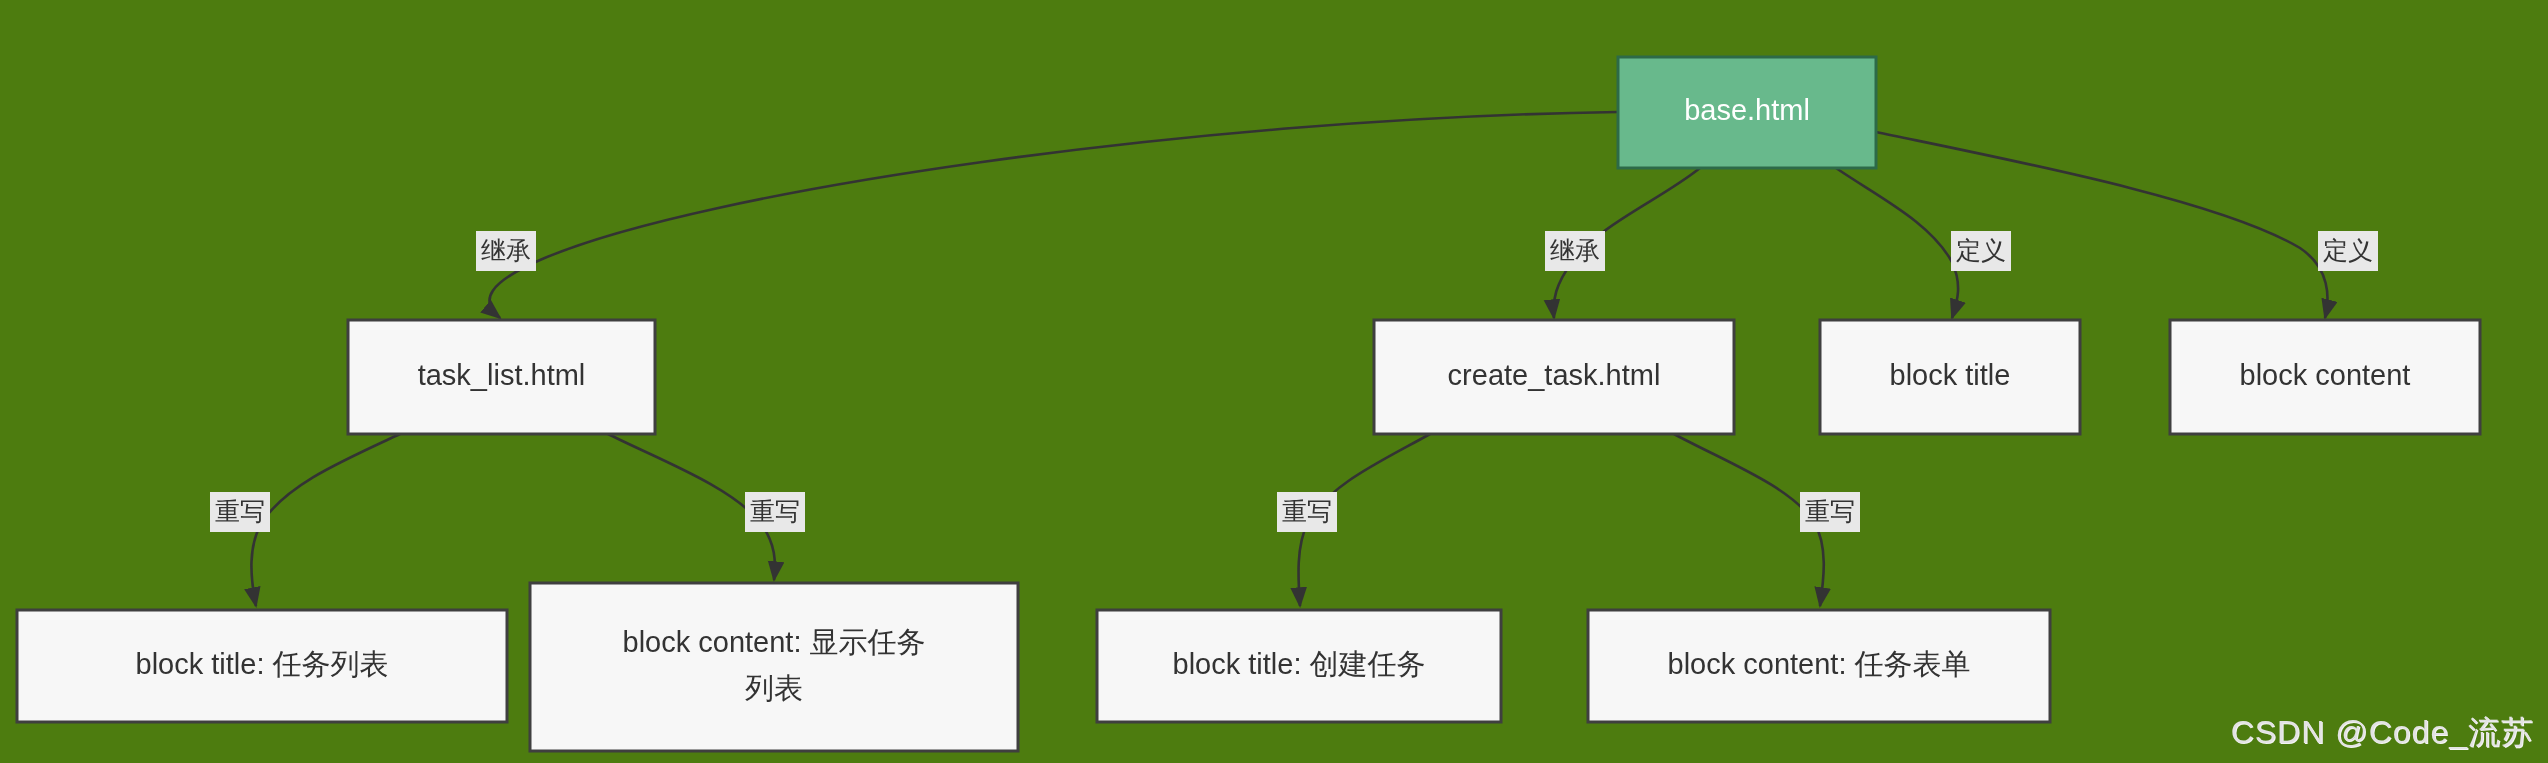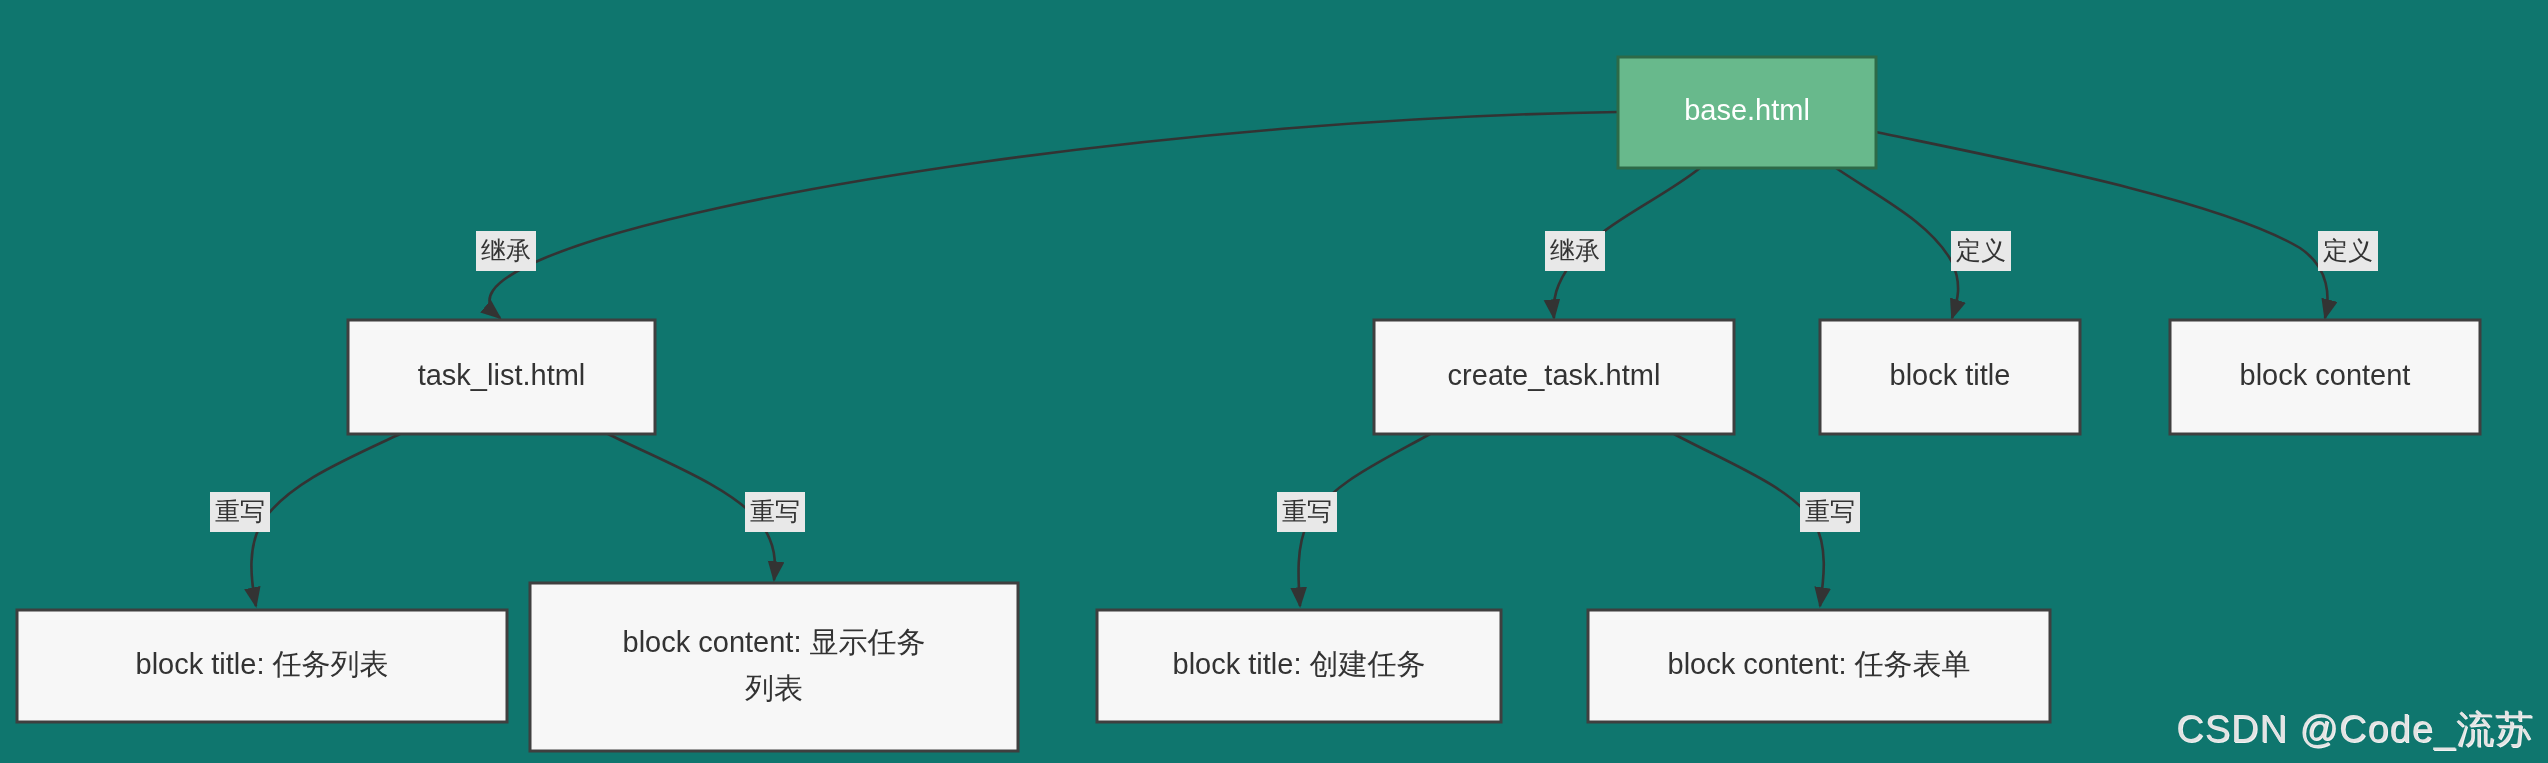--- a/index.html
+++ b/index.html
@@ -11,21 +11,21 @@
   body {
     width: 2548px;
     height: 763px;
     overflow: hidden;
     font-family: "Liberation Sans", "DejaVu Sans", sans-serif;
   }
   #diagram-root {
     position: relative;
     width: 2548px;
     height: 763px;
-    background: #0f766e;
+    background: #4d7c0f;
   }
   svg#flow {
     position: absolute;
     left: 0;
     top: 0;
     width: 2548px;
     height: 763px;
     display: block;
   }
   .node-rect {
@@ -62,21 +62,21 @@
     font-size: 25px;
     fill: #333333;
     text-anchor: middle;
     dominant-baseline: middle;
   }
   .watermark {
     position: absolute;
     right: 14px;
     bottom: 8px;
     font-family: "Liberation Sans", "DejaVu Sans", sans-serif;
-    font-size: 38px;
+    font-size: 32px;
     color: #e3e3e3;
     letter-spacing: 1px;
     user-select: none;
     text-shadow: 1px 1px 0 #f4f4f4;
   }
 </style>
 </head>
 <body>
 
 <div id="diagram-root">

